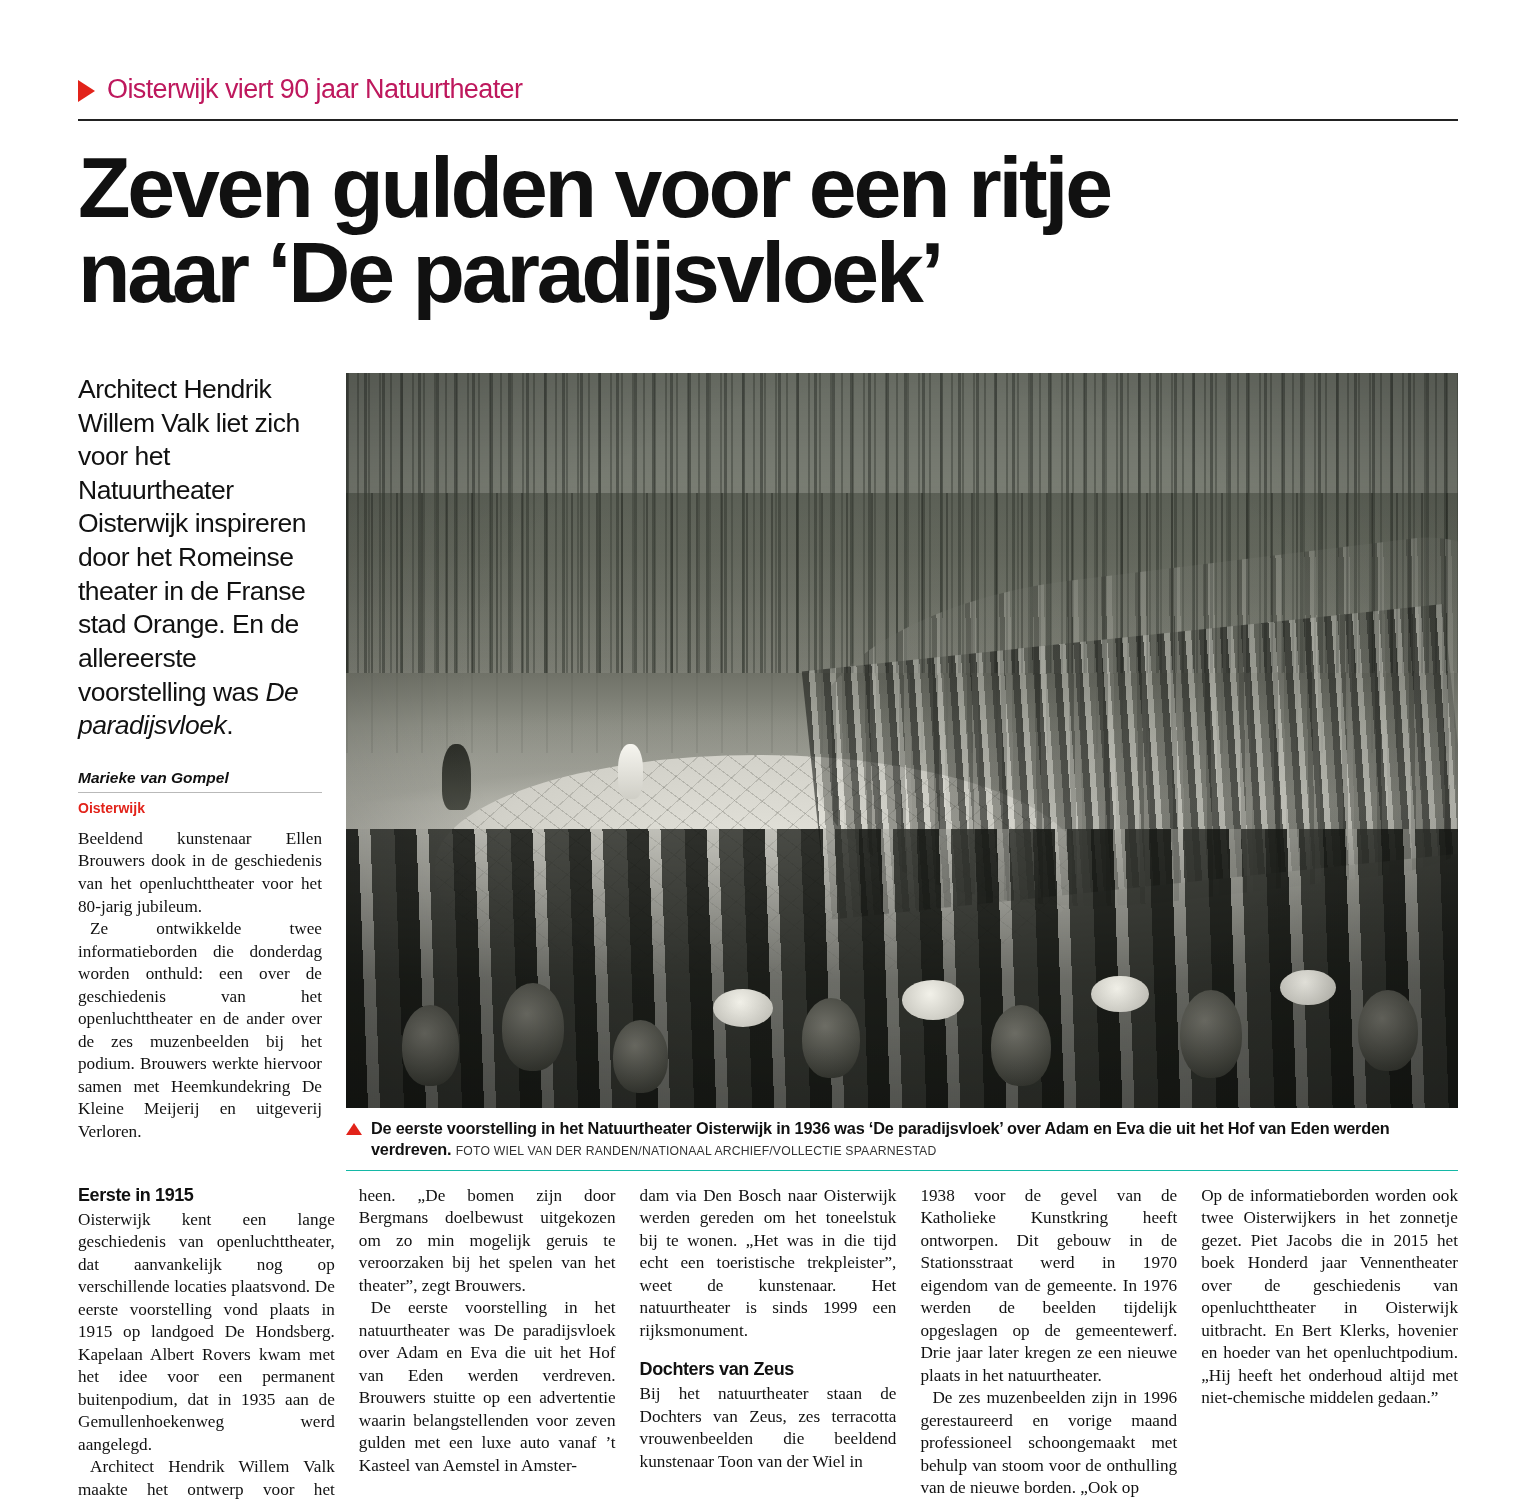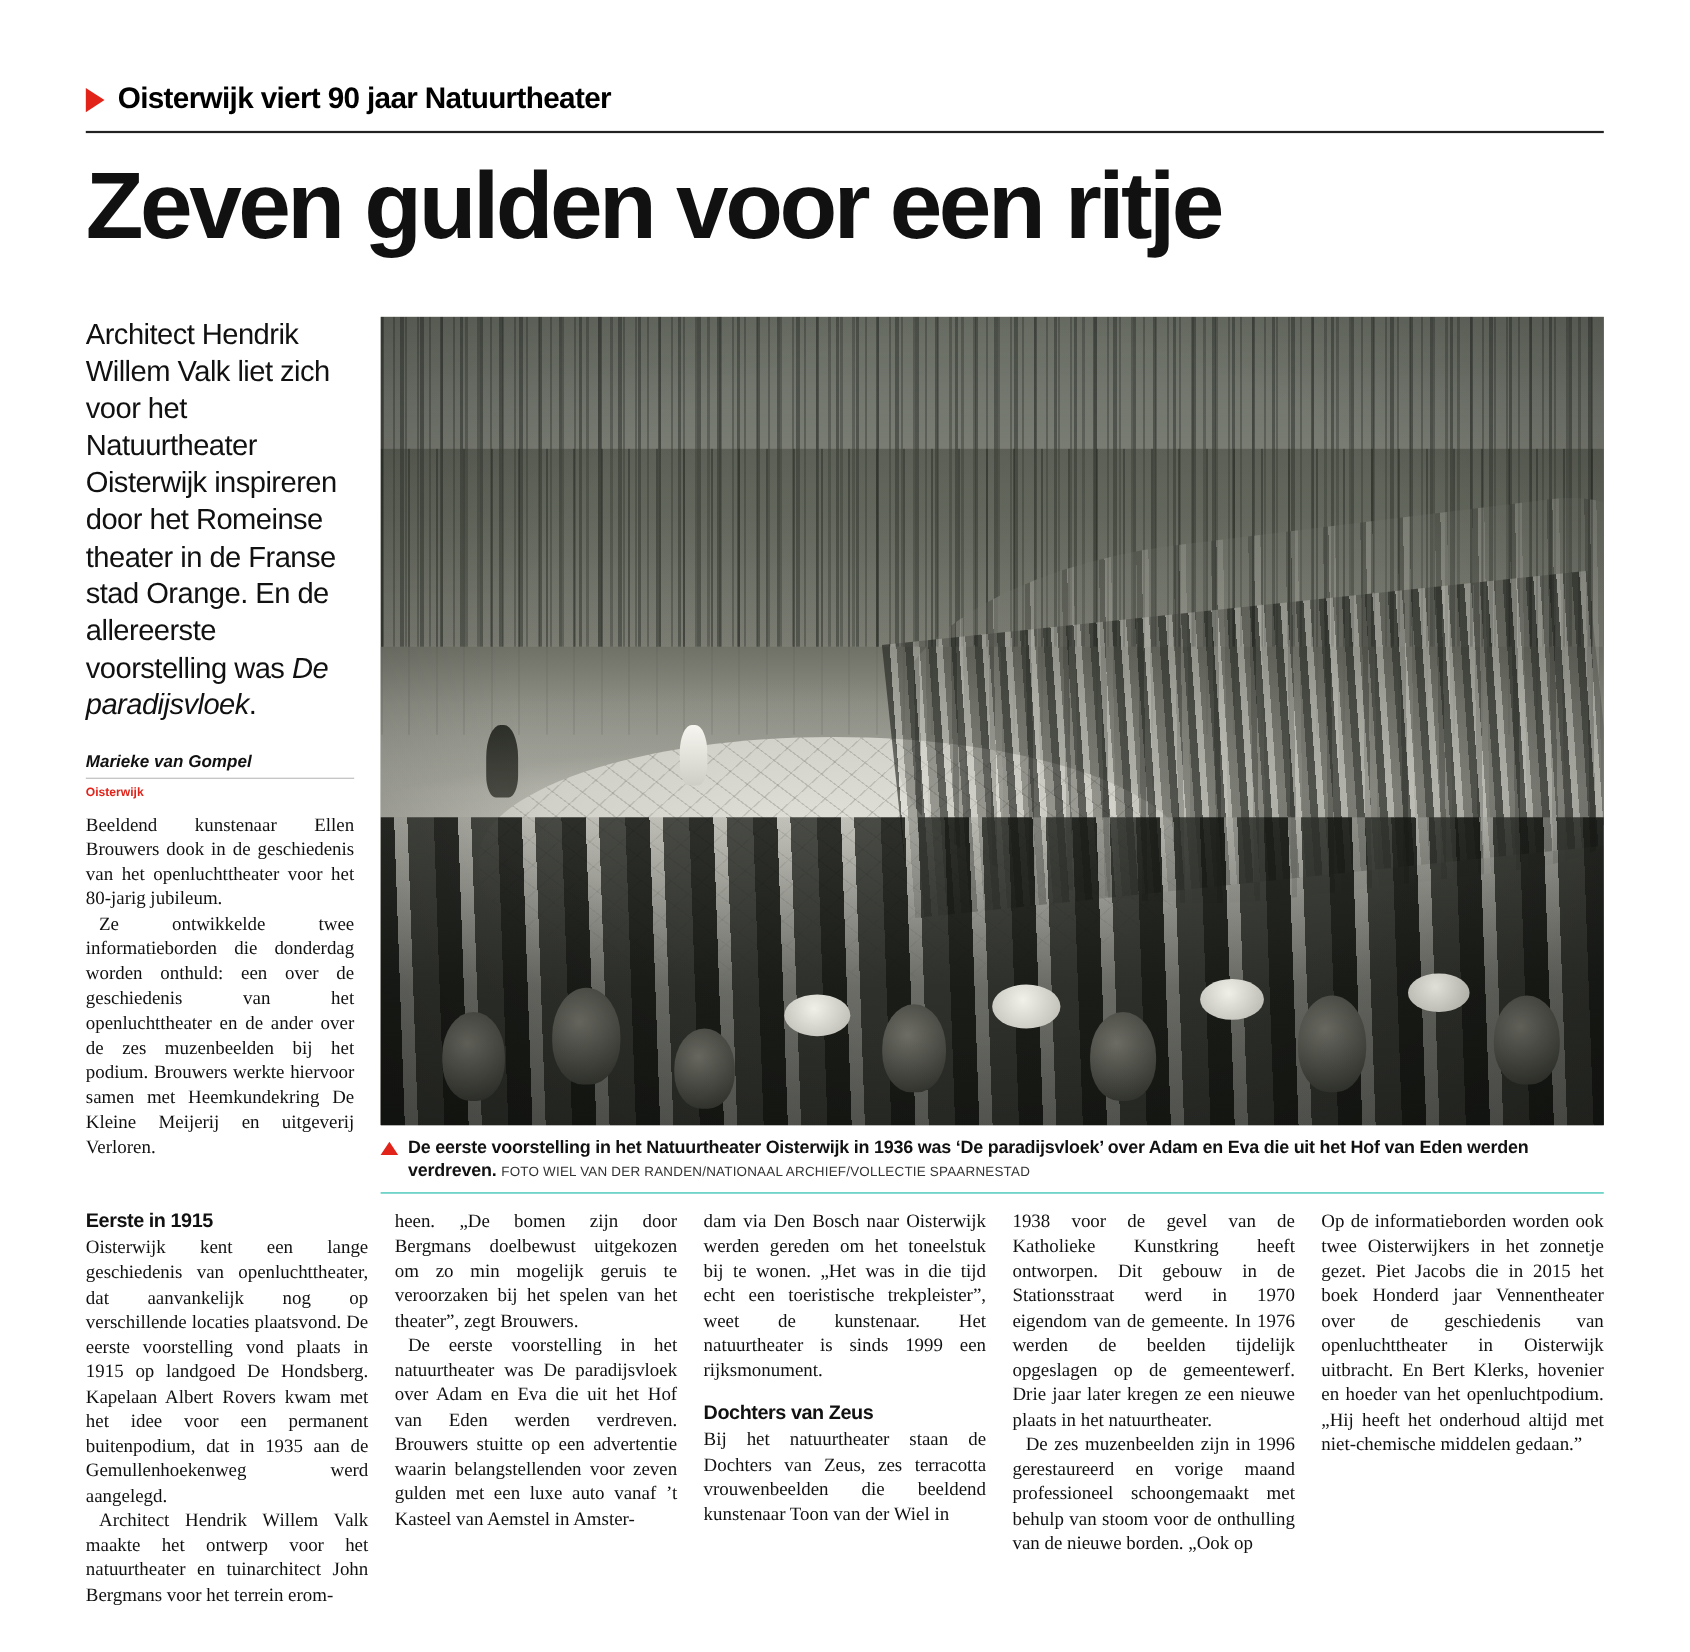--- a/index.html
+++ b/index.html
@@ -33,24 +33,24 @@
     width: 0;
     height: 0;
     border-top: 11px solid transparent;
     border-bottom: 11px solid transparent;
     border-left: 17px solid #e2231a;
     flex: 0 0 auto;
     margin-top: 2px;
   }
   .kicker-text {
     font-family: "Liberation Sans", sans-serif;
-    font-weight: bold;
+    font-weight: normal;
     font-size: 27px;
     letter-spacing: -0.6px;
-    color: #000000;
+    color: #be185d;
   }
   .rule-top {
     border-top: 2px solid #222;
     margin-top: 14px;
   }
 
   
   .headline {
     font-family: "Liberation Sans", sans-serif;
     font-weight: bold;
@@ -97,21 +97,21 @@
     margin-top: 26px;
     color: #111;
   }
   .byline-rule {
     border-top: 1px solid #b9b9b9;
     margin-top: 5px;
   }
   .place {
     font-family: "Liberation Sans", sans-serif;
     font-weight: bold;
-    font-size: 11px;
+    font-size: 14px;
     color: #e2231a;
     margin-top: 7px;
   }
 
   .bodytext {
     font-size: 17.2px;
     line-height: 1.31;
     text-align: justify;
     hyphens: auto;
     margin-top: 12px;
@@ -274,20 +274,21 @@
 <div class="page">
 
   <div class="kicker-row">
     <div class="kicker-marker"></div>
     <div class="kicker-text">Oisterwijk viert 90 jaar Natuurtheater</div>
   </div>
   <div class="rule-top"></div>
 
   <h1 class="headline">
     <span>Zeven gulden voor een ritje</span>
+    <span class="l2">naar ‘De paradijsvloek’</span>
   </h1>
 
   <div class="content">
 
     <div class="col-left">
       <div class="intro">
         <span>Architect Hendrik Willem Valk liet zich voor het Natuurtheater Oisterwijk inspireren door het Romeinse theater in de Franse stad Orange. En de allereerste voorstelling was </span><em>De paradijsvloek</em><span>.</span>
       </div>
 
       <div class="byline">Marieke van Gompel</div>

